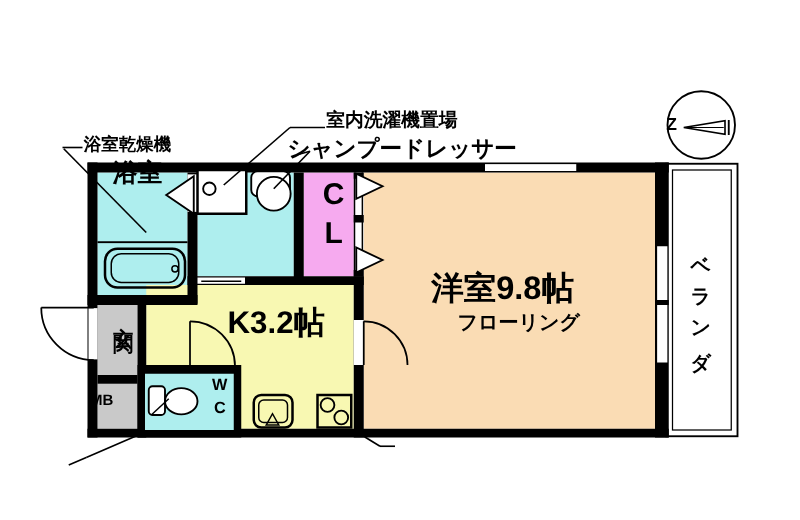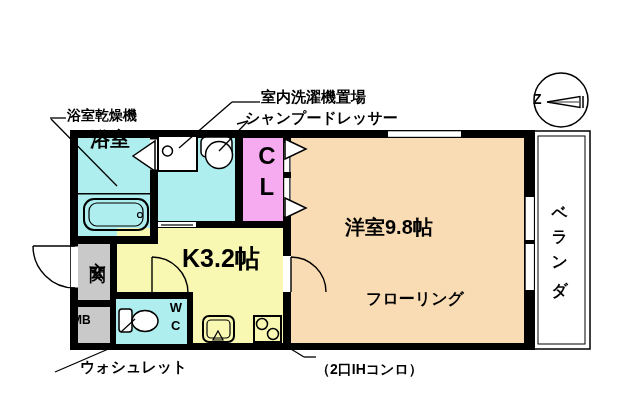--- a/index.html
+++ b/index.html
@@ -112,27 +112,25 @@
   <g fill="none" stroke="#000">
     <circle cx="561" cy="100" r="27" stroke-width="1.5"></circle>
     <polygon points="547,102 580,96.5 580,107.5" fill="#fff" stroke-width="1.3"></polygon>
     <line x1="549" y1="102" x2="579" y2="102" stroke-width="0.8"></line>
     <line x1="583" y1="96" x2="583" y2="108" stroke-width="1.5"></line>
   </g>
 </svg>
 
   <div class="lbl" style="left:67px;top:108px;font-size:14px;">浴室乾燥機</div>
   <div class="lbl" style="left:261px;top:89px;font-size:15px;">室内洗濯機置場</div>
-  <div class="lbl" style="left:245px;top:110px;font-size:15px;">シャンプードレッサー</div>
-  <div class="lbl" style="left:80px;top:359px;font-size:15px;">ウォシュレット</div>
-  <div class="lbl" style="left:316px;top:362px;font-size:14px;">（2口IHコンロ）</div>
+  <div class="lbl" style="left:230px;top:110px;font-size:18px;">シャンプードレッサー</div>
 
   <div class="lbl" style="left:90px;top:128px;font-size:20px;">浴室</div>
   <div class="lbl vert" style="left:253px;top:142px;font-size:24px;letter-spacing:4px;">CL</div>
   <div class="lbl" style="left:182px;top:245px;font-size:25px;">K3.2帖</div>
-  <div class="lbl" style="left:345px;top:216px;font-size:20px;">洋室9.8帖</div>
-  <div class="lbl" style="left:366px;top:250px;font-size:16px;margin-top:40px;">フローリング</div>
+  <div class="lbl" style="left:345px;top:216px;font-size:26px;">洋室9.8帖</div>
+  <div class="lbl" style="left:366px;top:250px;font-size:16px;">フローリング</div>
   <div class="lbl vert" style="left:89px;top:248px;font-size:16px;letter-spacing:7px;">玄関</div>
   <div class="lbl" style="left:72px;top:314px;font-size:12px;">MB</div>
   <div class="lbl vert" style="left:168px;top:300px;font-size:13px;letter-spacing:3px;">WC</div>
   <div class="lbl vert" style="left:551px;top:194px;font-size:16px;letter-spacing:7px;">ベランダ</div>
   <div class="lbl" style="left:533px;top:92px;font-size:14px;">Z</div>
 </div>
 
 </body></html>

